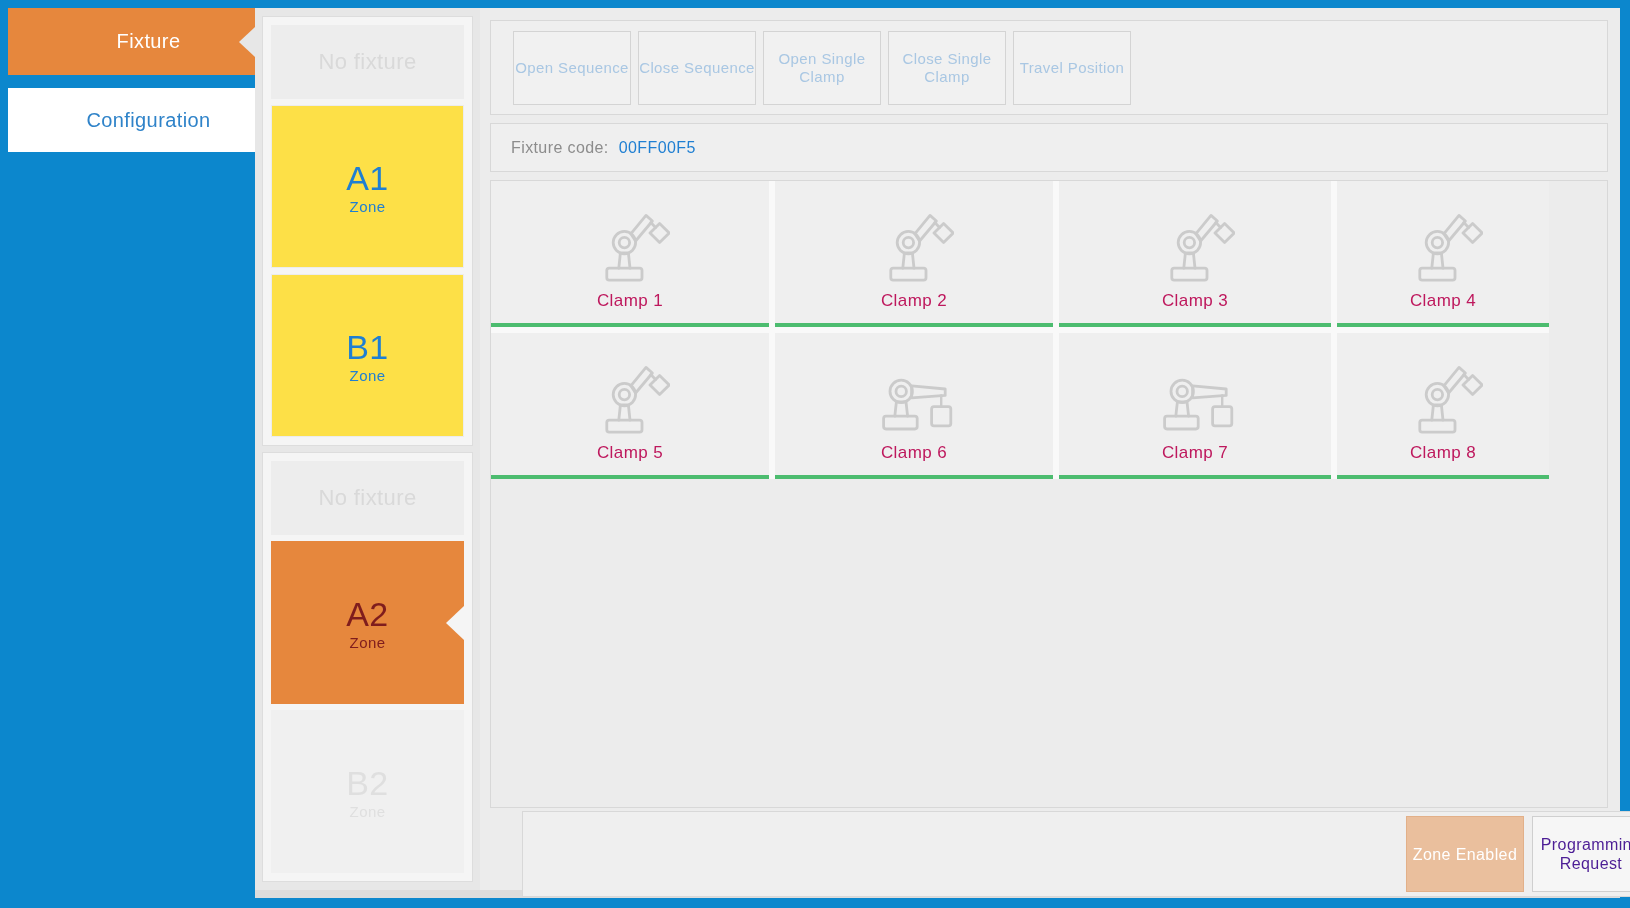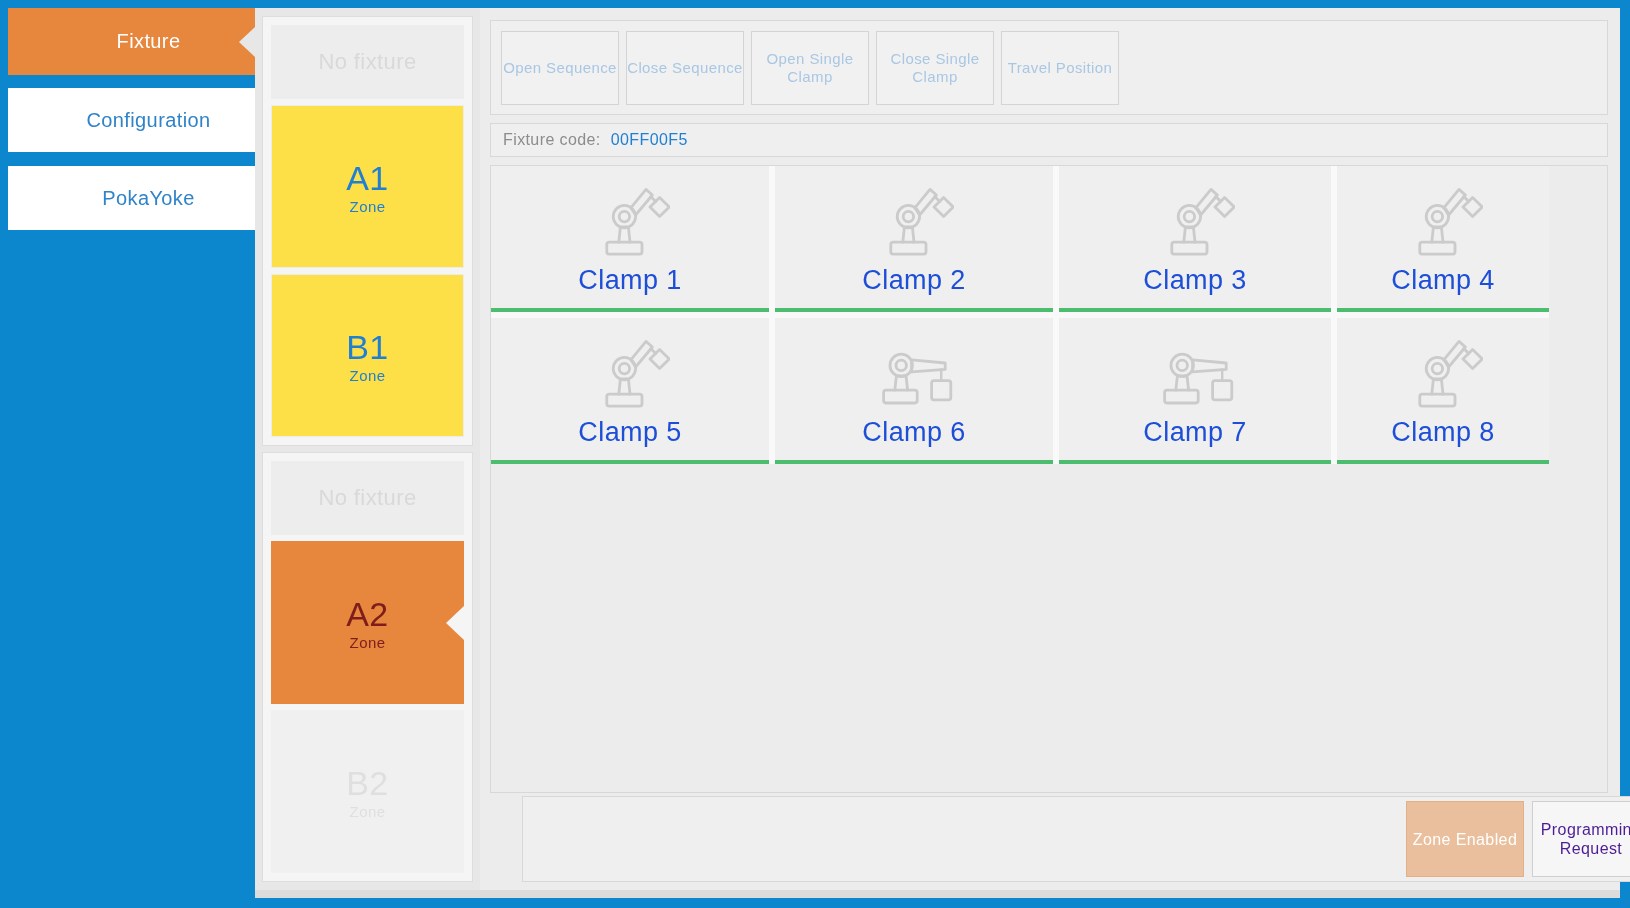--- a/index.html
+++ b/index.html
@@ -36,39 +36,39 @@
   .zone-sub  { font-size:15px; }
   .zone-notch { display:none; position:absolute; right:0; top:50%; transform:translateY(-50%);
                 width:0; height:0; border-top:17px solid transparent; border-bottom:17px solid transparent;
                 border-right:18px solid #f5f5f5; }
   .zone-card.selected .zone-notch { display:block; }
 
   
   .main { position:absolute; left:472px; top:0; width:1140px; height:882px;
           background:#ececec; padding:12px 12px 0 10px; }
   .toolbar { width:1118px; height:95px; background:#efefef; border:1px solid #d8d8d8;
-             display:flex; align-items:center; gap:7px; padding:10px; margin-bottom:8px; }
+             display:flex; align-items:center; gap:7px; padding:22px; margin-bottom:8px; }
   .tool-btn { width:118px; height:74px; background:#f1f1f1; border:1px solid #d4d4d4;
               color:#a9c7e3; font-size:15px; line-height:18px; letter-spacing:.4px;
               font-family:"Liberation Sans",sans-serif; text-align:center; cursor:pointer; }
-  .codebar { width:1118px; height:34px; background:#efefef; border:1px solid #d8d8d8;
-             display:flex; align-items:center; padding-left:12px; font-size:16px; margin-bottom:8px; }
+  .codebar { width:1118px; height:49px; background:#efefef; border:1px solid #d8d8d8;
+             display:flex; align-items:center; padding-left:20px; font-size:16px; margin-bottom:8px; }
   .code-label { color:#8c8c8c; }
   .code-value { color:#1f7fd2; margin-left:10px; }
 
   .content { width:1118px; height:628px; background:#ececec; border:1px solid #d8d8d8; margin-bottom:3px; }
   .clamp-grid { width:1058px; background:#f9f9f9; display:grid;
                 grid-template-columns:278px 278px 272px 212px; grid-auto-rows:146px; gap:6px; }
   .clamp-card { background:#efefef; border-bottom:4px solid #4cbc6f;
                 display:flex; flex-direction:column; align-items:center; justify-content:flex-end;
                 cursor:pointer; }
   .clamp-card svg { flex:none; }
   .clamp-card .icon-open { display:none; }
   .clamp-card.open .icon-open { display:block; }
-  .clamp-label { color:#1d4ed8; font-size:27px; margin:6px 0 12px 0; }
+  .clamp-label { color:#be185d; font-size:17px; margin:6px 0 12px 0; }
 
   .bottombar { width:1134px; height:86px; background:#efefef; border:1px solid #d8d8d8;
                display:flex; align-items:center; justify-content:flex-end; gap:8px; padding-right:5px;margin-left:32px; }
   .foot-btn { width:118px; height:76px; font-size:16px; line-height:19px; letter-spacing:.4px;
               font-family:"Liberation Sans",sans-serif; text-align:center; cursor:pointer; }
   .foot-btn.highlight { background:#eabf9d; border:1px solid #e2b089; color:#ffffff; }
   .foot-btn.idle { background:#f6f6f6; border:1px solid #cfcfcf; color:#4c1d95; }
 
   .icon-stroke { fill:none; stroke:#cbcbcb; stroke-width:3.5; stroke-linejoin:round; stroke-linecap:round; }
 </style>
@@ -78,24 +78,20 @@
 <div class="window">
   <div class="inner">
 
     <div class="sidebar">
       <div class="side-btn active">
         <span>Fixture</span>
         <span class="side-notch"></span>
       </div>
       <div class="side-btn normal">
         <span>Configuration</span>
-
-      </div>
-      <div class="side-btn normal">
-        <span>PokaYoke</span>
 
       </div>
     </div>
 
     <div class="zonecol">
 
       <div class="zone-group">
         <div class="nofixture">
           <span>No fixture</span>
         </div>

